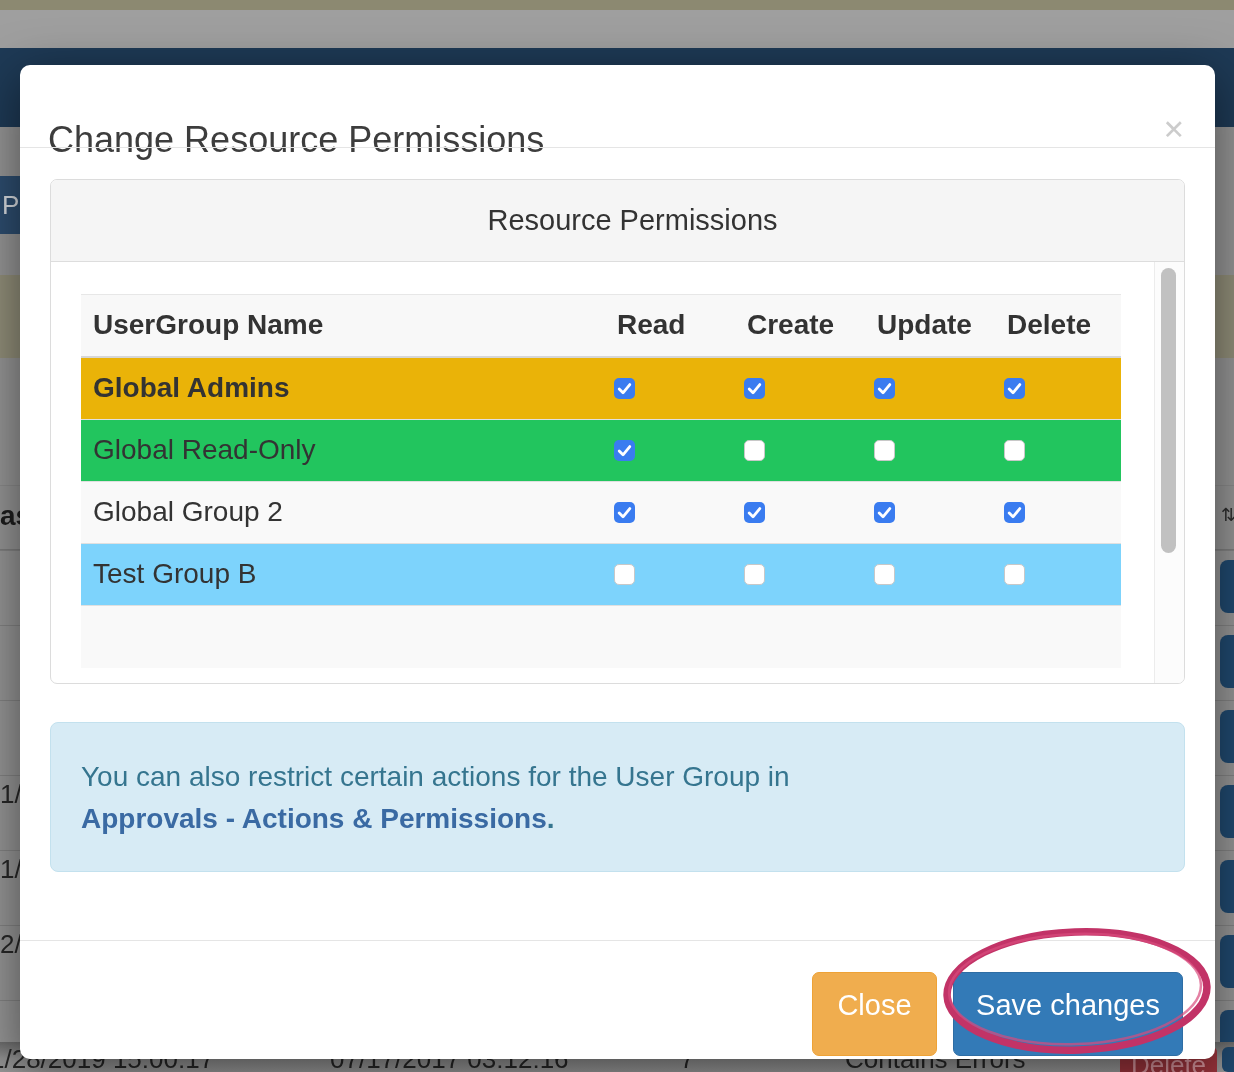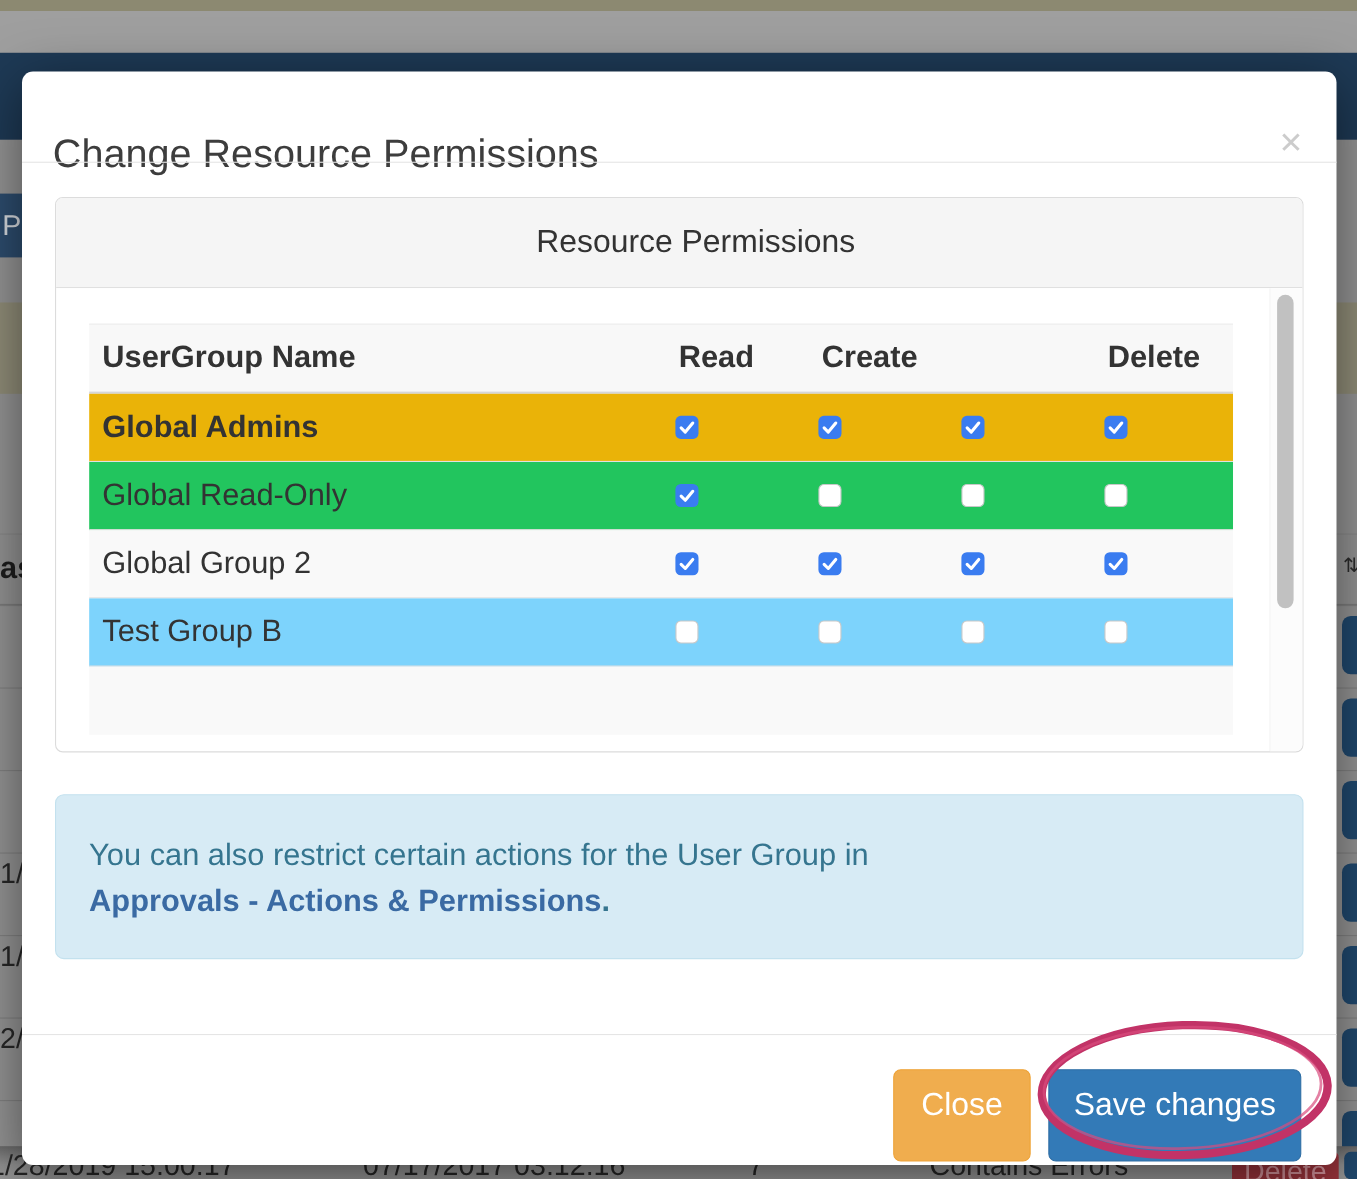--- a/index.html
+++ b/index.html
@@ -136,20 +136,21 @@
     <div class="modal-close">✕</div>
     <div class="modal-header-border"></div>
 
     <div class="panel">
       <div class="panel-heading">Resource Permissions</div>
       <div class="table-wrap">
         <div class="t-header" id="t-header">
             <span class="hc hc0">UserGroup Name</span>
             <span class="hc hc1">Read</span>
             <span class="hc hc2">Create</span>
+            <span class="hc hc3">Update</span>
             <span class="hc hc4">Delete</span>
           </div>
         <div id="t-body">
             <div class="t-row r1">
               <span class="name">Global Admins</span>
               <div class="cbx cb1 checked">
                 <svg viewBox="0 0 21 21">
                   <path d="M5.2 11 L9 14.8 L15.8 6.6" stroke="#fff" stroke-width="2.8" fill="none" stroke-linecap="round" stroke-linejoin="round"></path>
                 </svg>
               </div>

